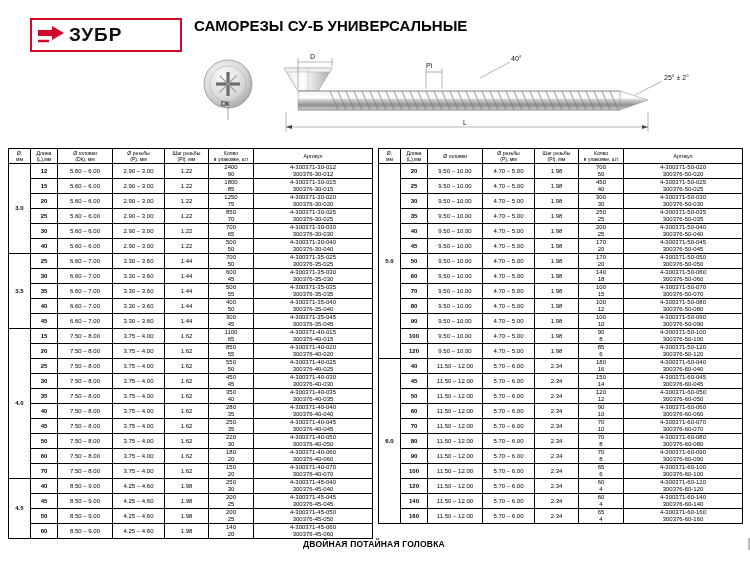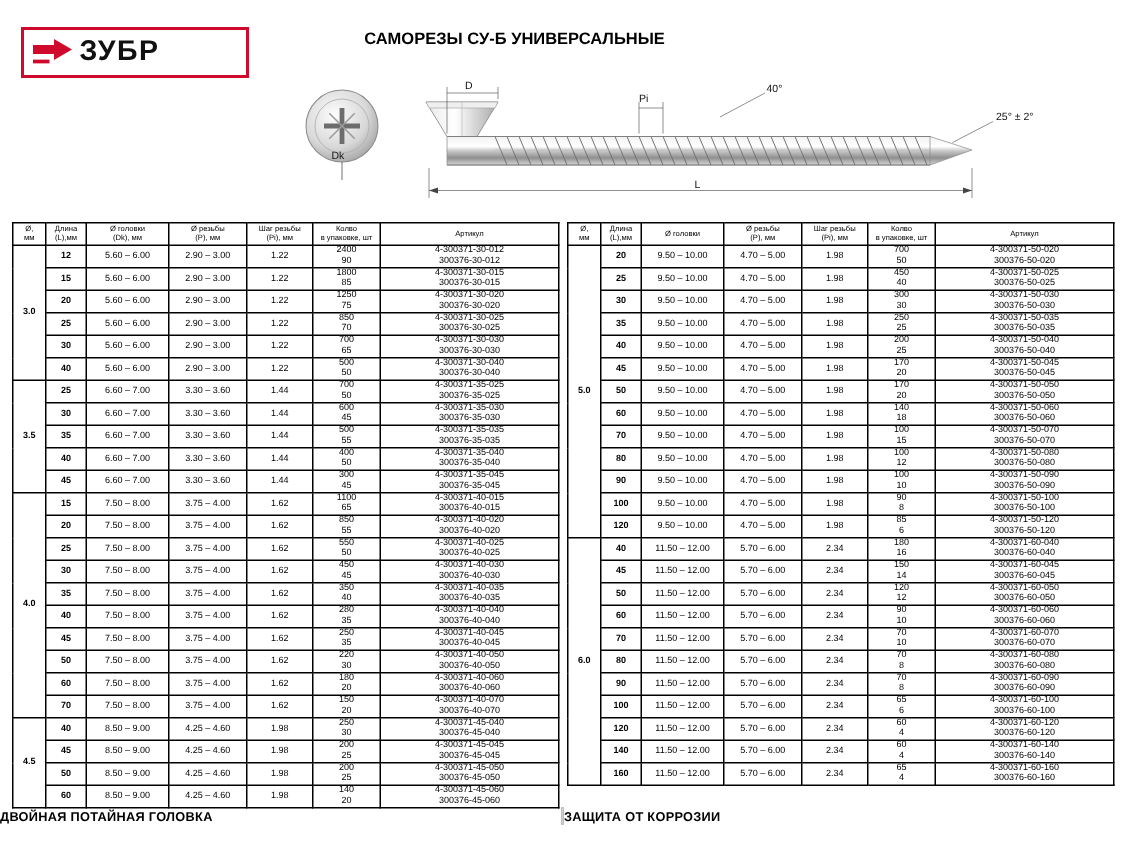--- a/index.html
+++ b/index.html
@@ -7,34 +7,34 @@
   body {
     width:750px; height:563px;
     font-family:"Liberation Sans", sans-serif;
     background:#ffffff;
     color:#000000;
     overflow:hidden;
   }
   .page { position:relative; width:750px; height:563px; }
 
   
-  .header { position:absolute; left:0; top:0; width:605px; height:62px;text-align:center; }
+  .header { position:absolute; left:16px; top:0; width:605px; height:62px; }
   .logo-box {
     position:absolute; left:14px; top:18px; width:152px; height:34px;
     border:2px solid #cf0a2c; background:#fff;
     display:flex; align-items:center; padding-left:4px;
   }
   .logo-arrow { width:30px; height:26px; flex:0 0 auto; }
   .logo-text {
     font-weight:bold; font-size:19px; letter-spacing:1px; color:#111;
     margin-left:3px;
   }
   .title {
     position:absolute; left:178px; top:19px; width:330px;
-    font-weight:bold; font-size:11px; line-height:14px; color:#000;
+    font-weight:bold; font-size:15px; line-height:14px; color:#000;
     text-transform:uppercase;
   }
 
   
   .drawing { position:absolute; left:180px; top:48px; width:570px; height:95px; }
 
   
   .tables { position:absolute; left:8px; top:148px; width:736px; }
   table.spec {
     border-collapse:collapse;
@@ -77,21 +77,21 @@
   .col5 { width:44px; }
   .col6 { width:45px; }
   .col7 { width:119px; }
 
   
   .footer {
     position:absolute; left:0; bottom:8px; width:750px; height:22px;
     display:flex; align-items:center;
   }
   .footer-cell {
-    flex:1; font-weight:bold; font-size:8.5px;
+    flex:1; text-align:center; font-weight:bold; font-size:8.5px;
     letter-spacing:0.2px; text-transform:uppercase;
   }
   .footer-sep { width:1px; height:12px; background:#bdbdbd; }
 </style>
 </head>
 <body>
 
 <div class="page">
 
   <div class="header">
@@ -955,16 +955,15 @@
             </td>
           </tr>
         </tbody>
     </table>
   </div>
 
   <div class="footer">
     <div class="footer-cell">ДВОЙНАЯ ПОТАЙНАЯ ГОЛОВКА</div>
     <div class="footer-sep"></div>
     <div class="footer-sep"></div>
-    <div class="footer-cell">ЗАЩИТА ОТ КОРРОЗИИ</div>
   </div>
 
 </div>
 
 </body></html>

